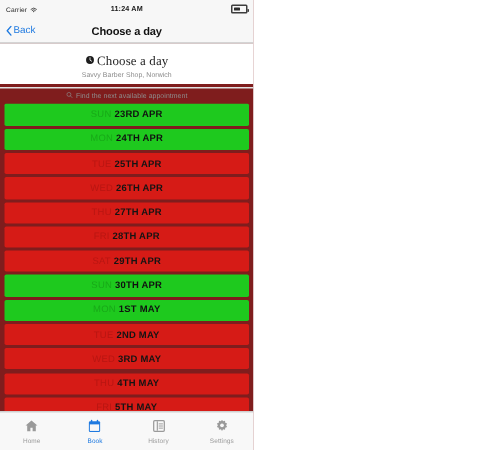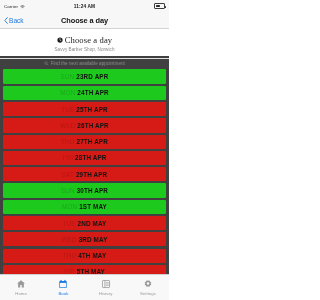--- a/index.html
+++ b/index.html
@@ -5,21 +5,21 @@
   * { box-sizing: border-box; margin: 0; padding: 0; }
   html, body {
     width: 169px; height: 300px;
     font-family: "Liberation Sans", sans-serif;
     background: #ffffff;
     overflow: hidden;
   }
   #app {
     width: 169px; height: 300px;
     display: flex; flex-direction: column;
-    background: #404040;
+    background: #7f1d1d;
     position: relative;
   }
 
   
   .statusbar {
     height: 12px; flex: 0 0 12px;
     background: #f7f7f7;
     display: flex; align-items: center;
     padding: 0 4px;
     font-size: 4.4px; color: #1a1a1a;

